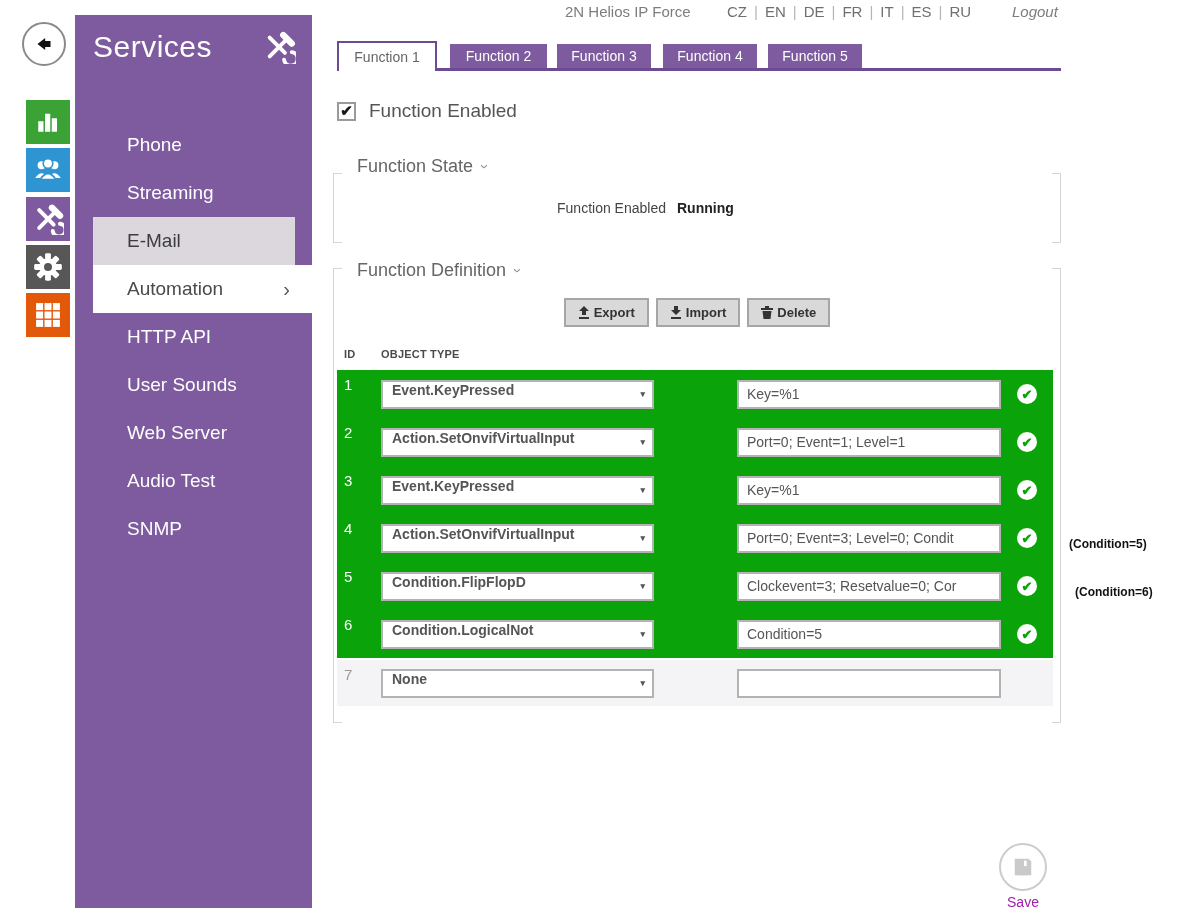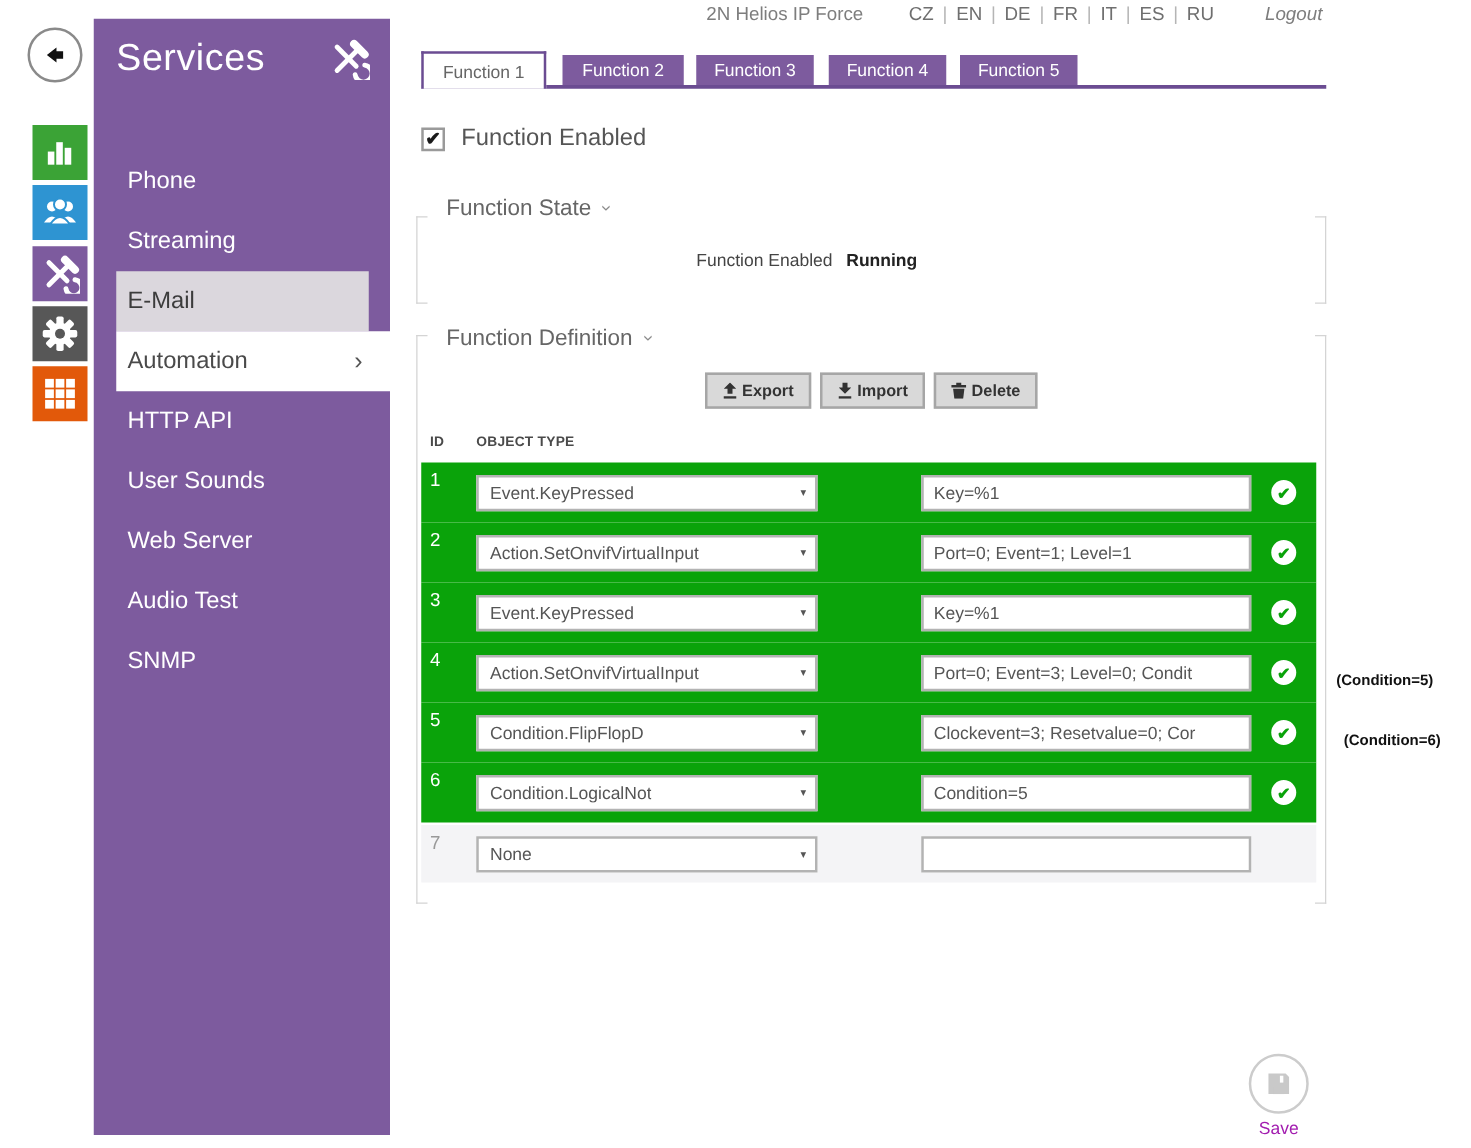--- a/index.html
+++ b/index.html
@@ -18,21 +18,21 @@
   .rail-purple { background:#7d5b9e; }
   .rail-gray { background:#575757; }
   .rail-orange { background:#e2590a; }
 
   
   .sidebar { position:absolute; left:75px; top:15px; width:237px; height:893px; background:#7d5b9e; }
   .sidebar-title { position:absolute; left:18px; top:15px; color:#fff; font-size:30px; font-weight:300; letter-spacing:.5px; }
   .sidebar-tools { position:absolute; right:16px; top:15px; }
   .menu { position:absolute; left:0; top:106px; width:237px; }
   .menu-item { position:relative; height:48px; display:flex; align-items:center;
-    padding-left:27px; color:#fff; font-size:19px; font-weight:300; cursor:pointer; }
+    padding-left:52px; color:#fff; font-size:19px; font-weight:300; cursor:pointer; }
   .menu-item .hl { position:absolute; left:18px; top:0; height:48px; z-index:0; }
   .menu-item span.lbl { position:relative; z-index:1; }
   .mi-highlight { color:#3c3c3c; }
   .mi-highlight .hl { width:202px; background:#dbd7dd; }
   .mi-selected { color:#4a4a4a; }
   .mi-selected .hl { width:219px; background:#ffffff; }
   .chev { position:absolute; right:22px; z-index:1; color:#555; font-size:20px; line-height:1; }
 
   
   .top-header { position:absolute; top:3px; left:0; width:1177px; height:20px; font-size:15px; color:#7d7d7d; }
@@ -82,21 +82,21 @@
   .col-ot { position:absolute; left:48px; }
   .col-pr { position:absolute; left:412px;margin-top:23px; }
 
   .rules-table { position:absolute; left:4px; top:102px; width:716px; }
   .rule-row { height:48px; display:flex; align-items:center; padding-left:7px; }
   .rule-row.green { background:#0aa30a; }
   .rule-row.idle { background:#f4f4f6; height:46px; }
   .row-id { width:37px; font-size:15px; color:#fff; align-self:flex-start; margin-top:6px; }
   .rule-row.idle .row-id { color:#999; }
   .sel { position:relative; width:273px; height:29px; background:#fff; border:2px solid #b3b3b3;
-    display:flex; align-items:center; padding:0 22px 0 9px; font-size:14px; color:#555; cursor:pointer; }
+    display:flex; padding:0 22px 0 9px; font-size:14px; color:#555; cursor:pointer;font-weight:bold; }
   .sel .arrow { position:absolute; right:7px; top:50%; transform:translateY(-50%); font-size:9px; color:#555; }
   .sel .sel-text { white-space:nowrap; overflow:hidden; }
   .gap1 { width:83px; }
   .param-input { width:264px; height:29px; background:#fff; border:2px solid #b3b3b3;
     padding:0 8px; font-size:14px; color:#555; font-family:"Liberation Sans", sans-serif; }
   .valid-ic { width:20px; height:20px; margin-left:16px; border-radius:50%; background:#fff;
     display:flex; align-items:center; justify-content:center; font-size:13px; font-weight:bold; color:#0aa30a; }
 
   .annotation { position:absolute; font-size:12px; font-weight:bold; color:#111; white-space:nowrap; }
 

